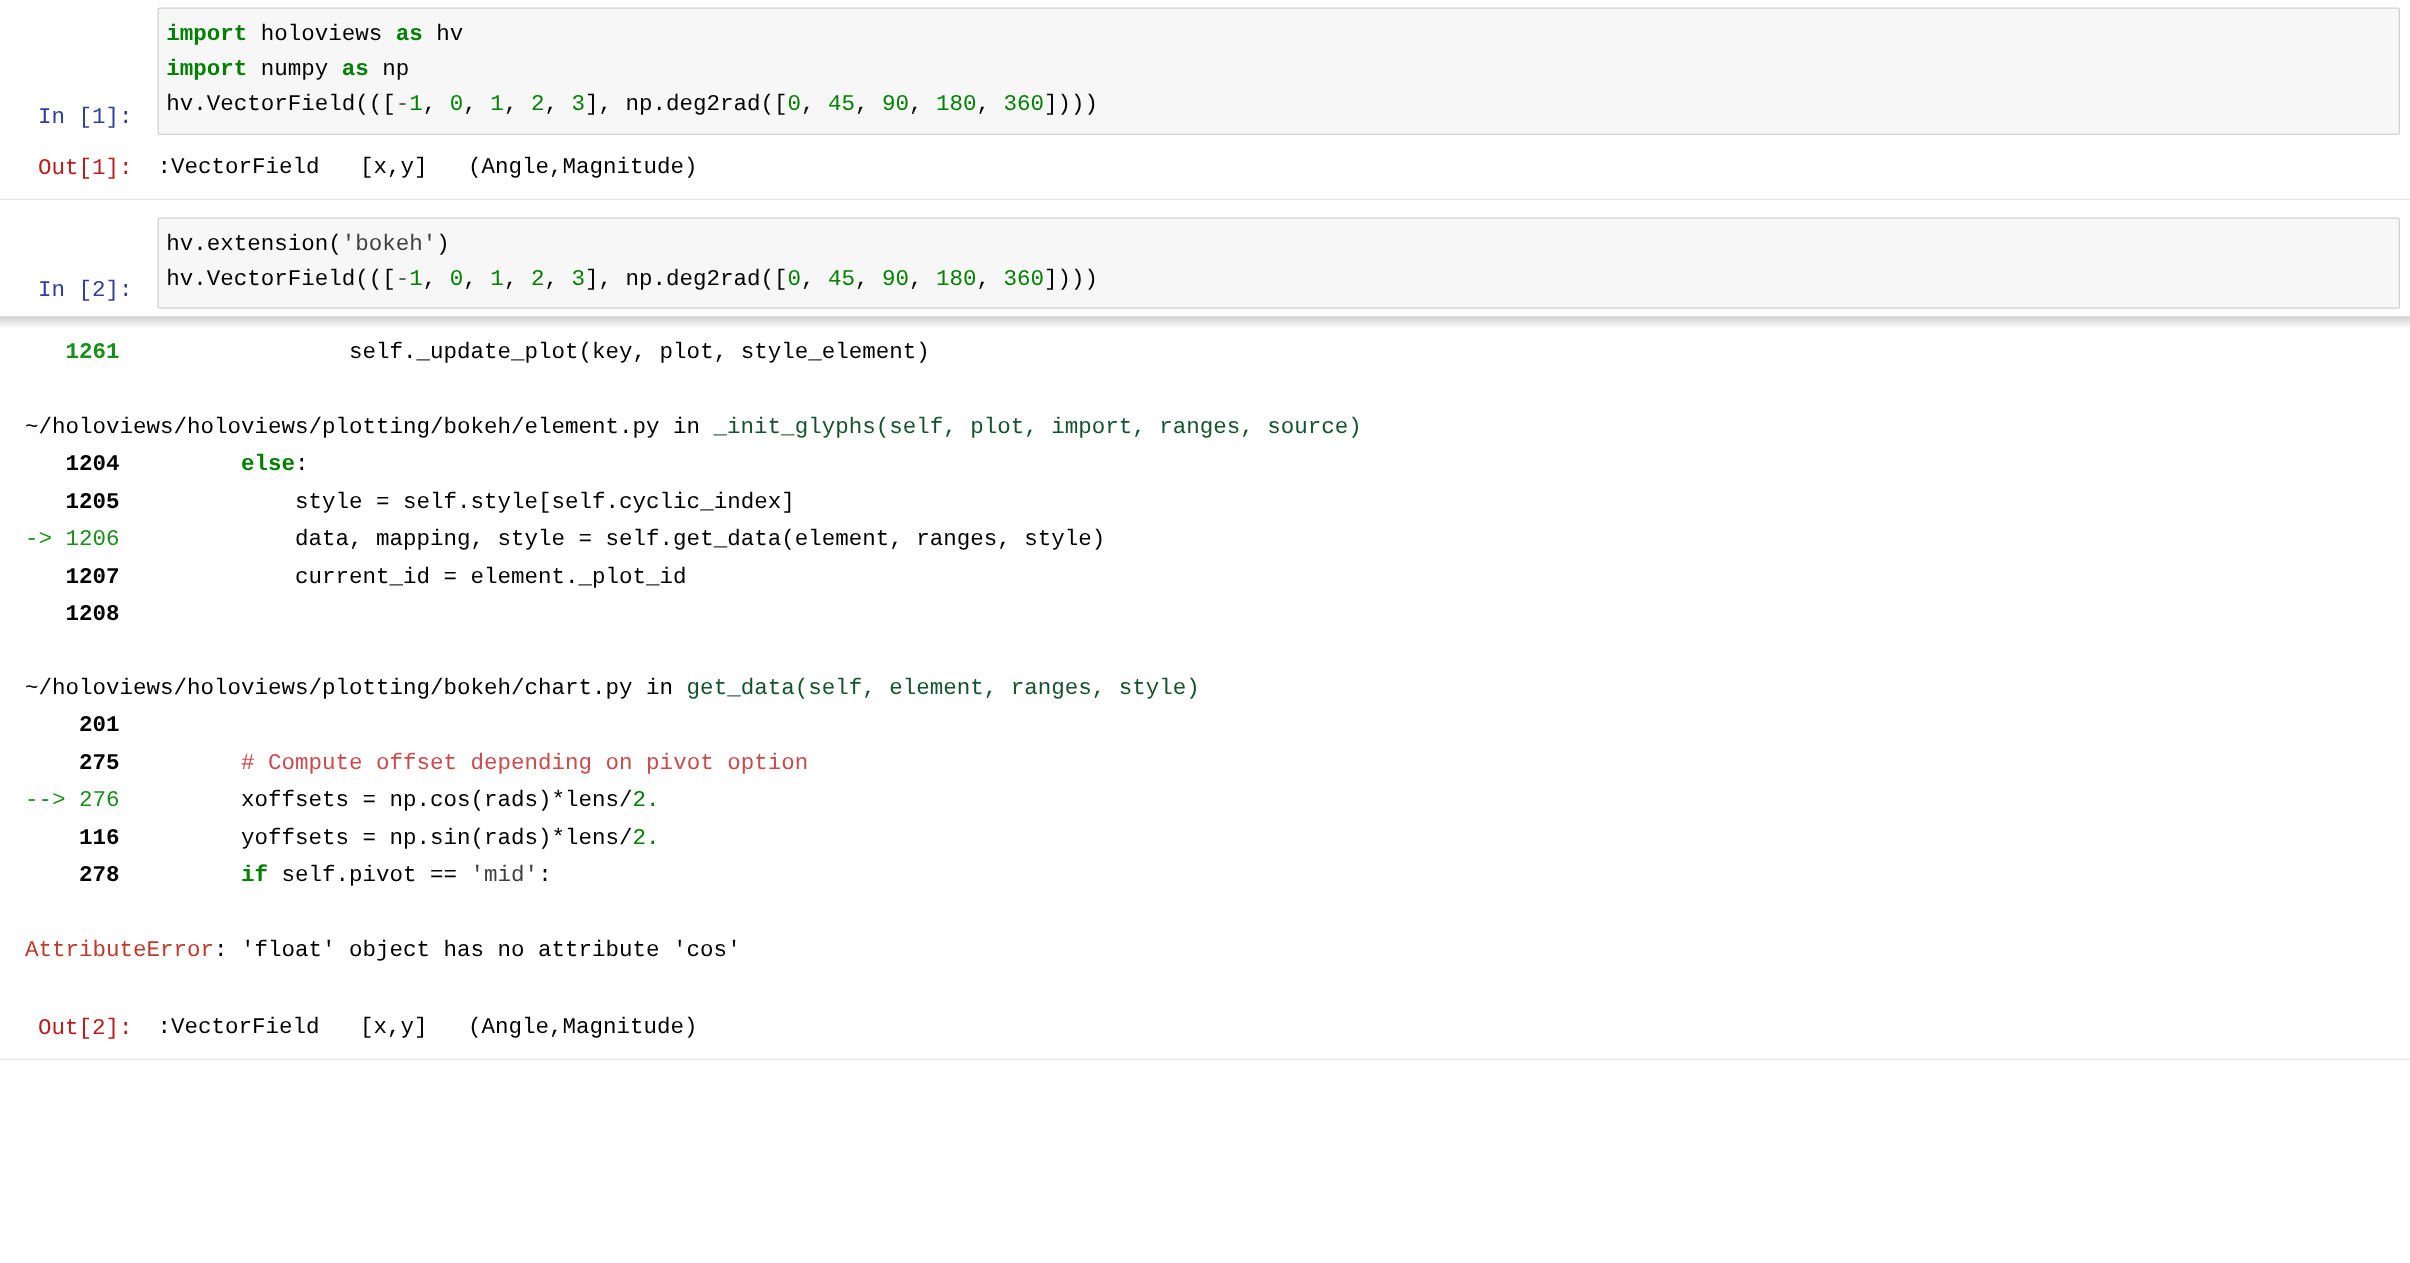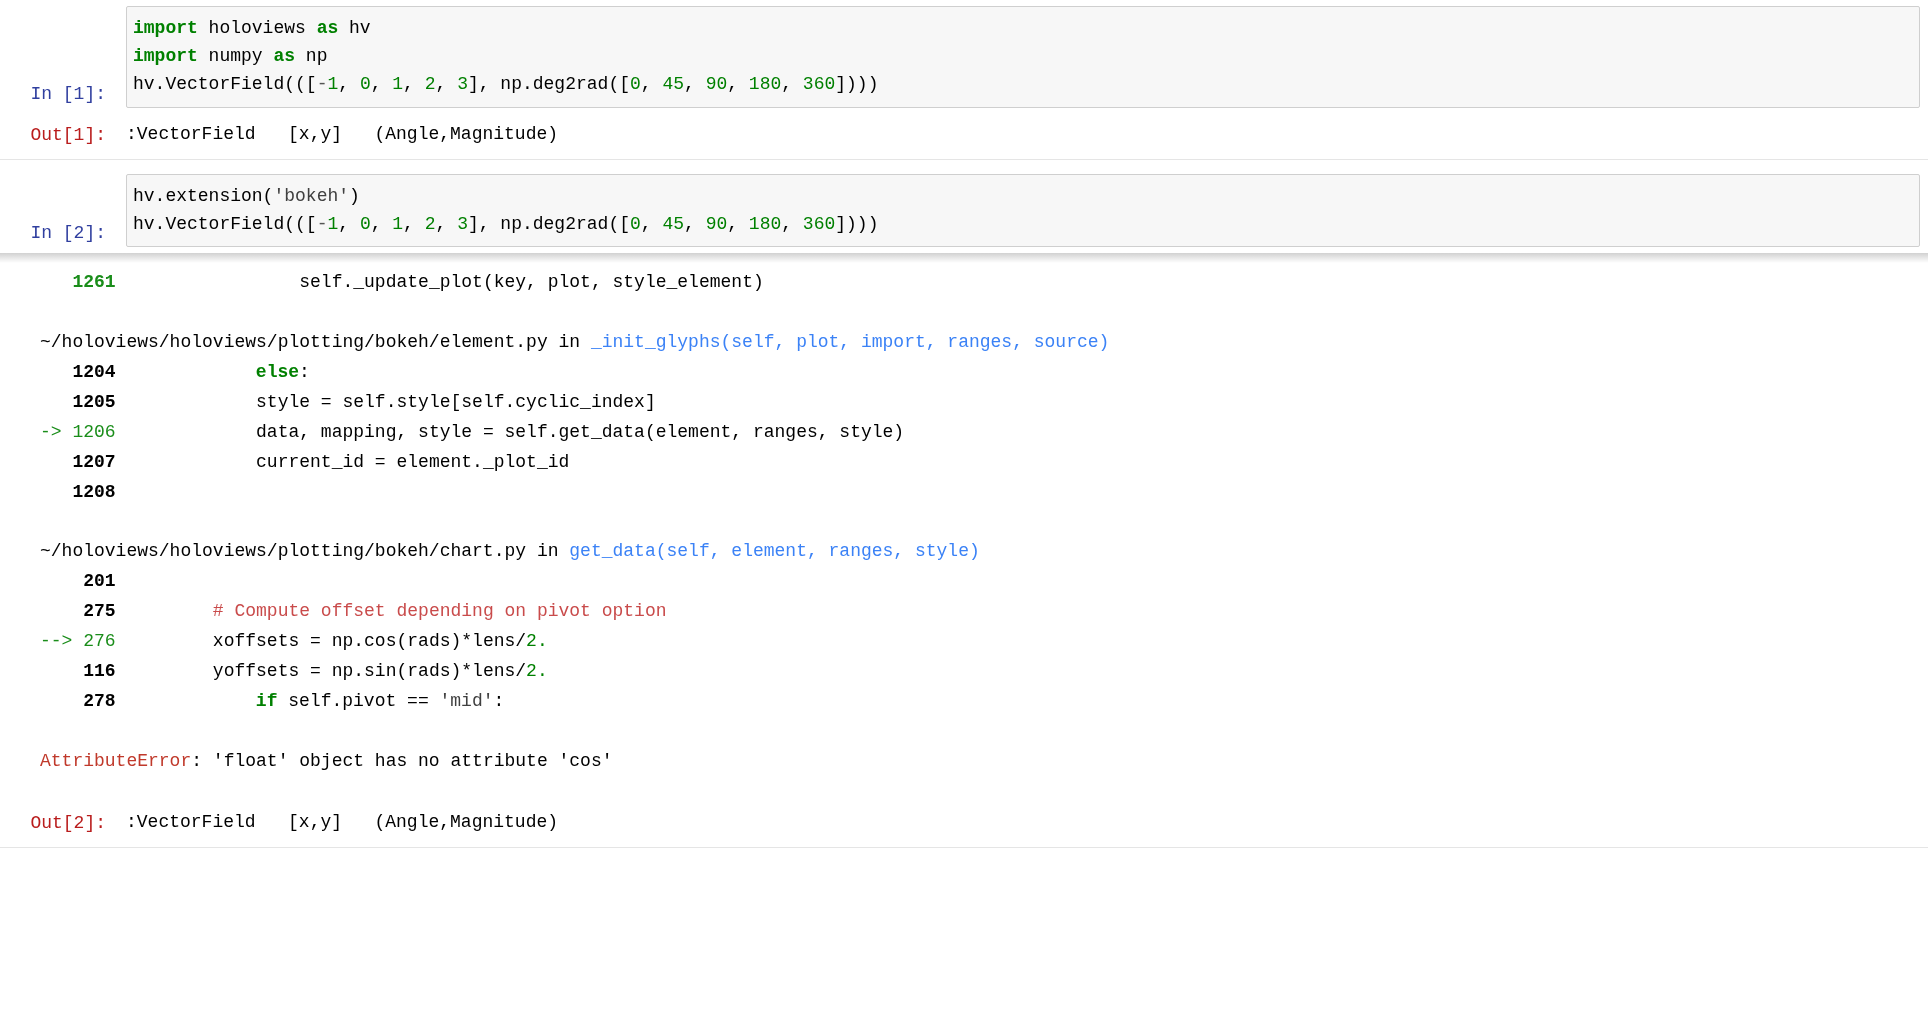--- a/index.html
+++ b/index.html
@@ -50,30 +50,30 @@
   .sep {
     height: 1px;
     background: #e5e5e5;
     margin: 4px 0 8px 0;
   }
   .shadow {
     height: 10px;
     background: linear-gradient(to bottom, rgba(0,0,0,0.18), rgba(0,0,0,0));
   }
   .trace-wrap {
-    padding-left: 40px;
+    padding-left: 20px;
     padding-top: 4px;
     padding-bottom: 8px;
   }
   
   .c-kw   { color: #008000; font-weight: 700; }
-  .c-kw2  { color: #008000; font-weight: 700; margin-left: 43px; }
+  .c-kw2  { color: #008000; font-weight: 700; }
   .c-num  { color: #008000; }
   .c-str  { color: #404040; }
-  .c-call { color: #3b82f6; }
+  .c-call { color: #14532d; }
   .c-comment { color: #c94b4b; }
   .c-bold { font-weight: 700; }
   .c-green { color: #1a8d1a; }
   .c-op { color: #555; }
   .c-err { color: #c0392b; }
 </style>
 </head>
 <body>
 
 <div class="notebook">

